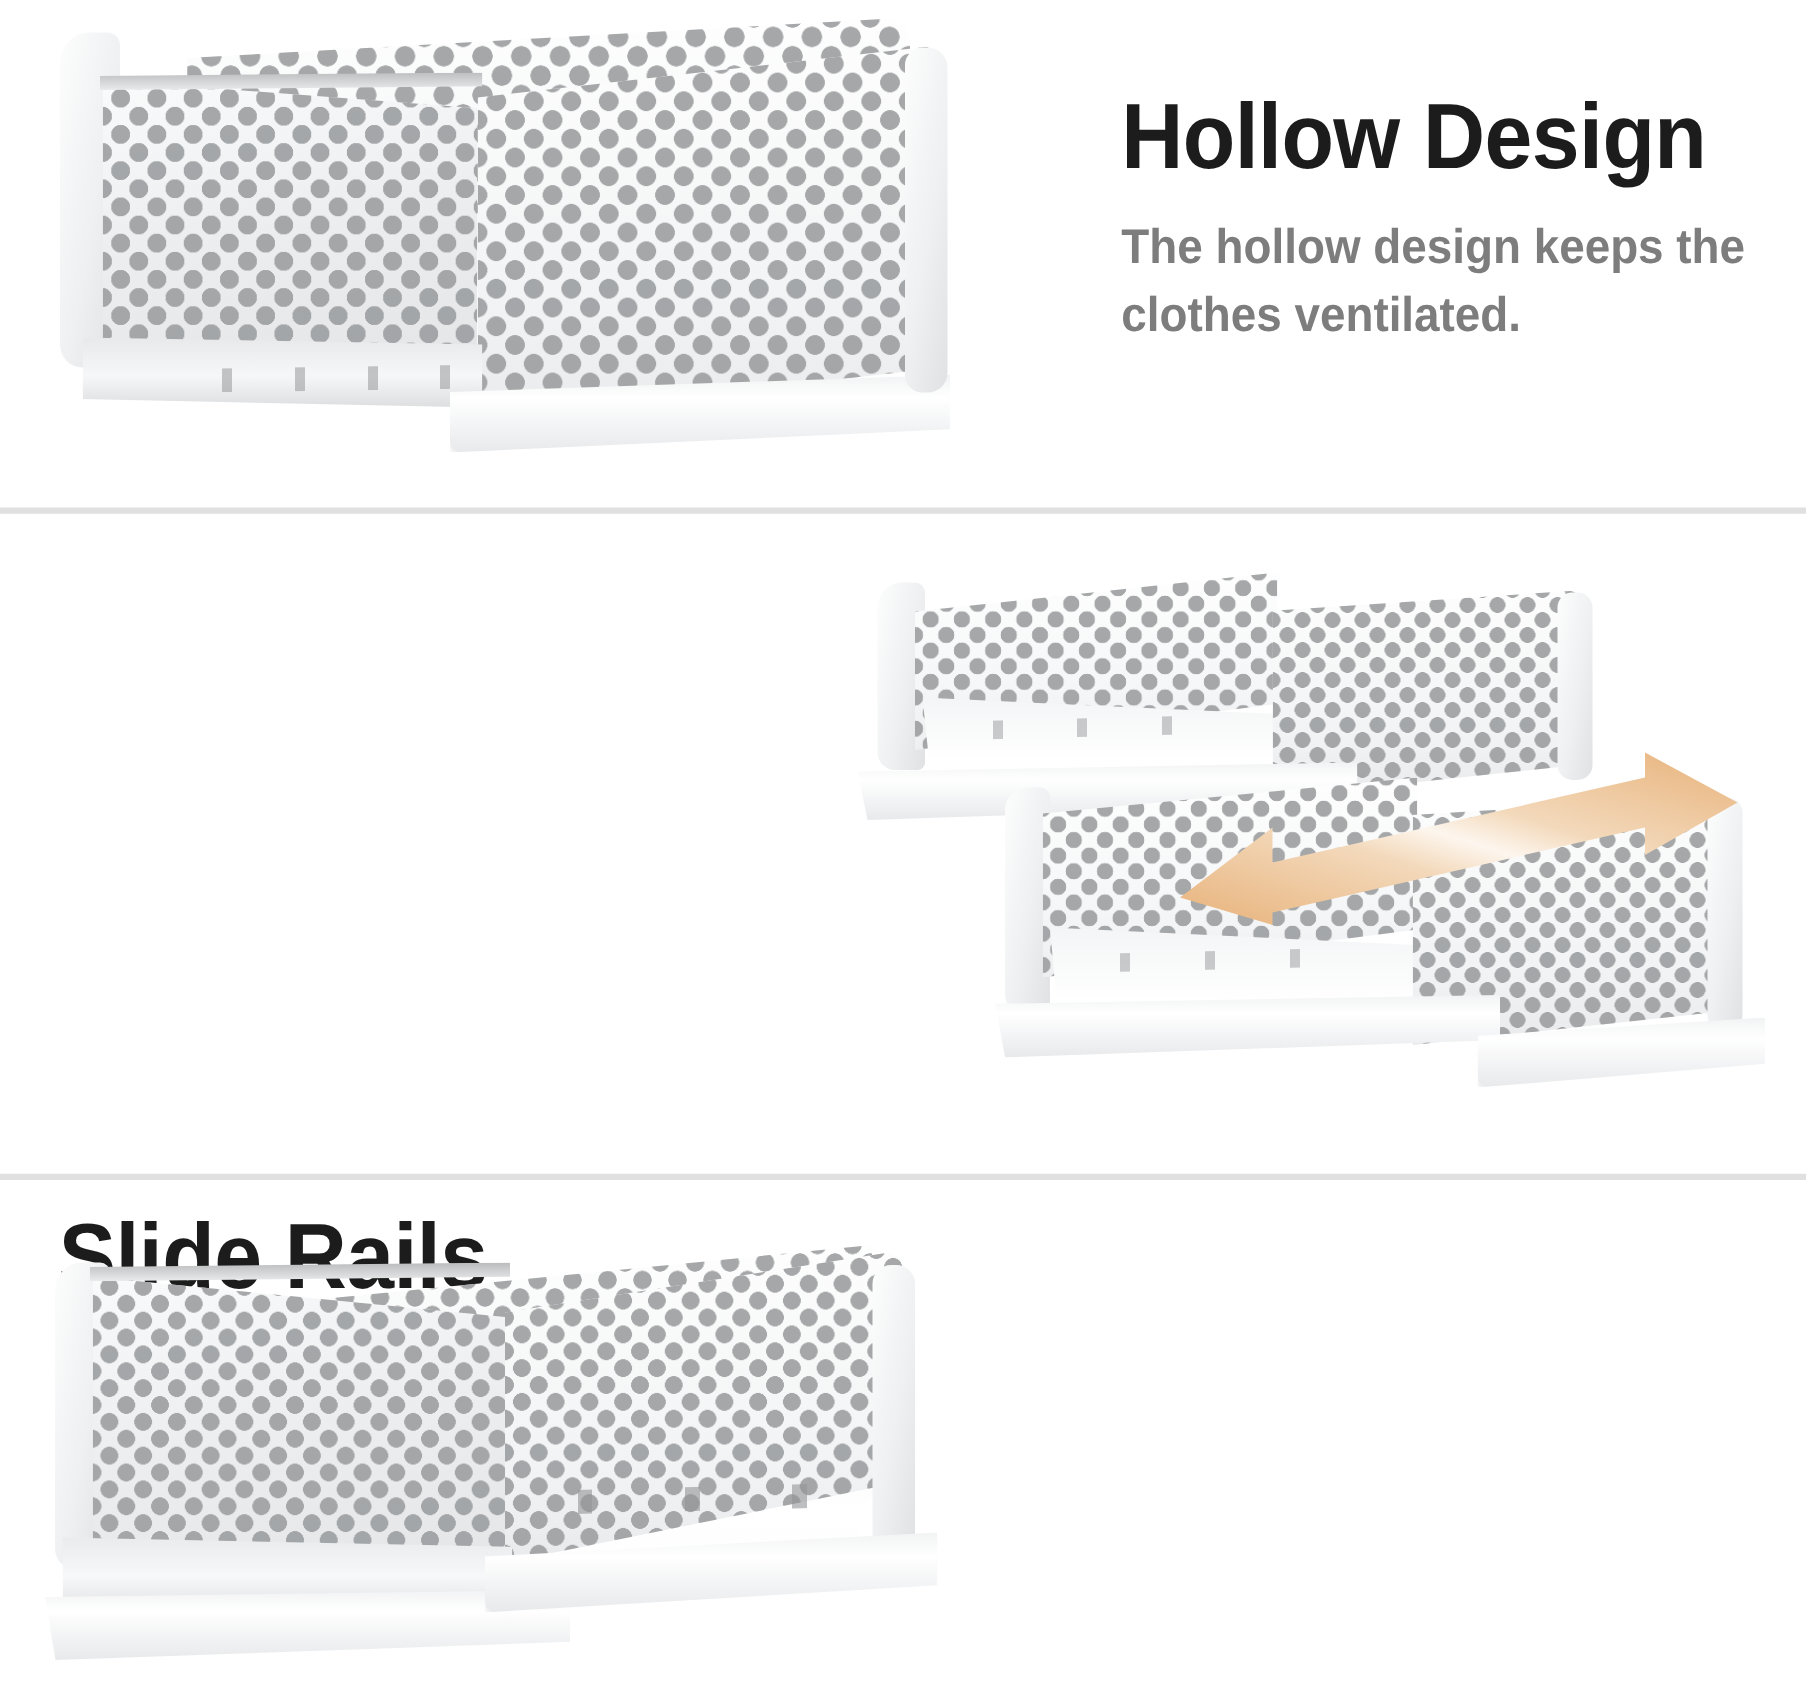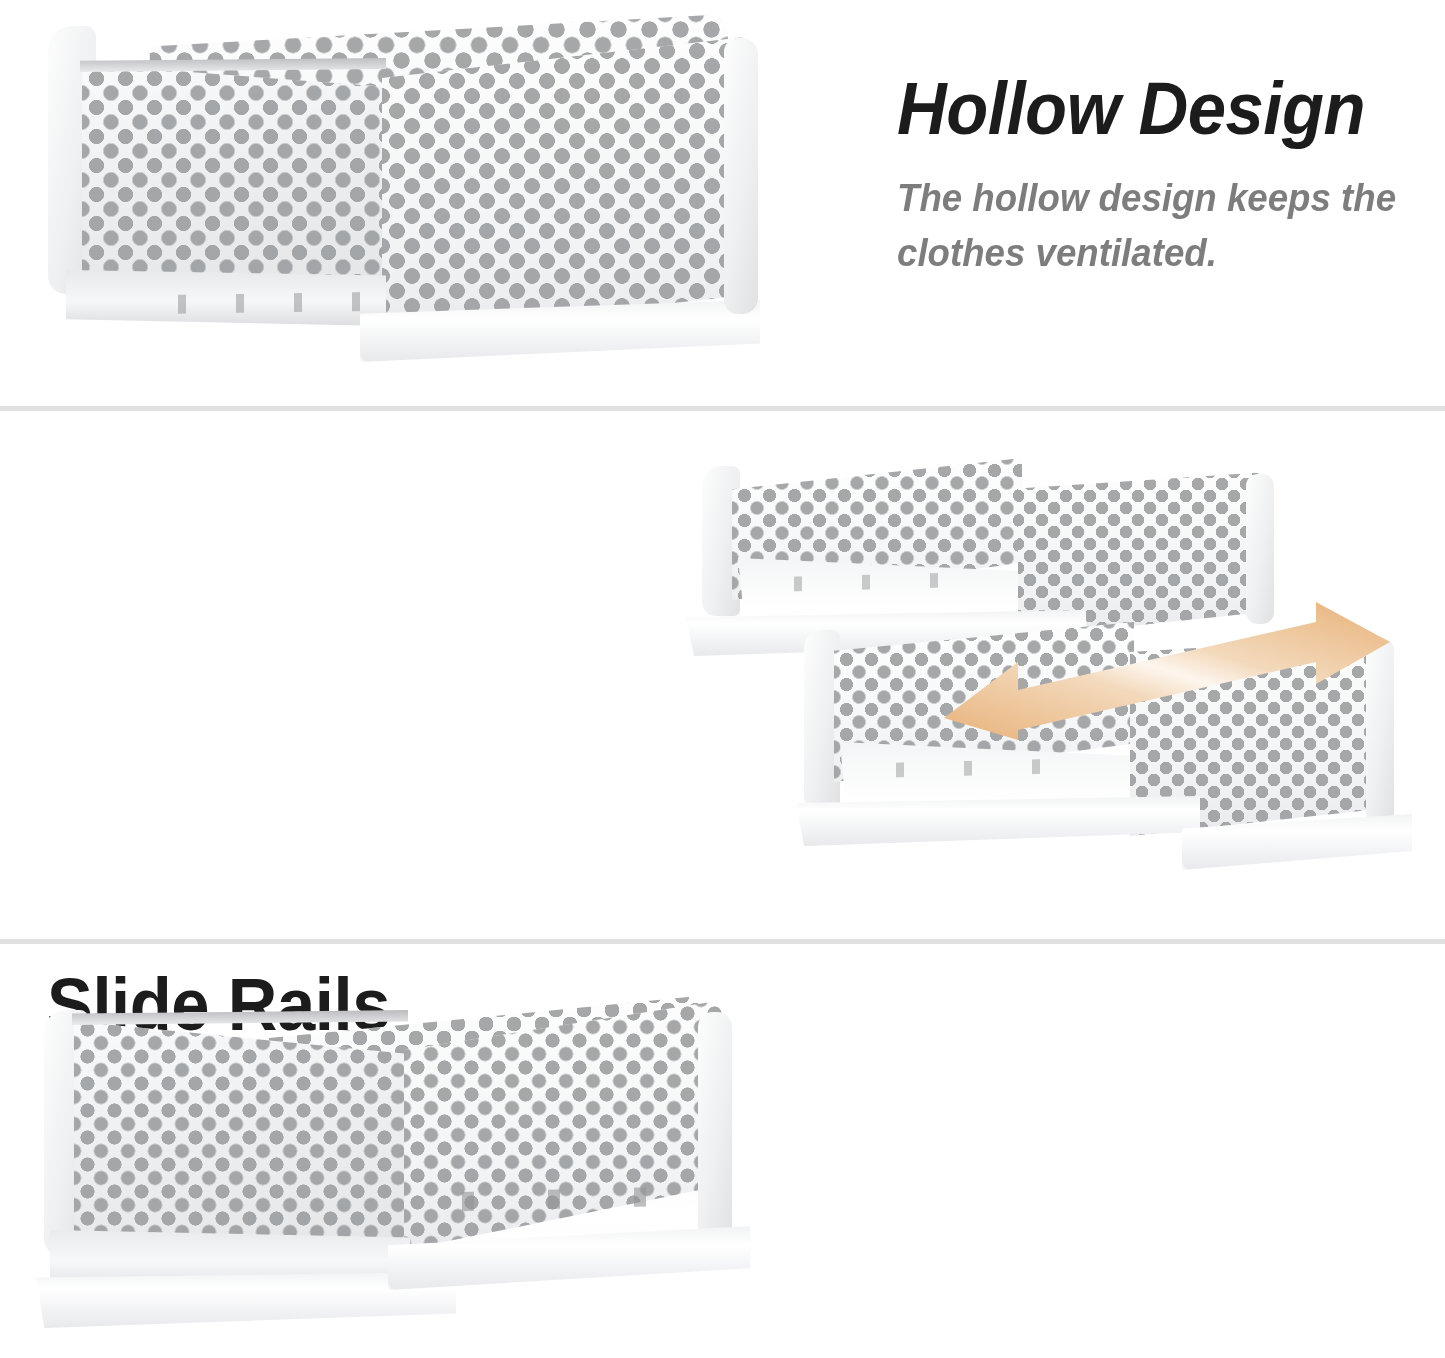--- a/index.html
+++ b/index.html
@@ -2,21 +2,21 @@
 <html><head>
 <meta charset="utf-8">
 <style>
   html,body{margin:0;padding:0;background:#fff;}
   body{width:1445px;height:1358px;overflow:hidden;
        font-family:"Liberation Sans","DejaVu Sans",sans-serif;}
   .page{position:relative;width:1445px;height:1358px;background:#fff;}
 
   
   .section{position:absolute;left:0;width:1445px;}
-  #sec-1{top:0;height:410px;font-style:italic;}
+  #sec-1{top:0;height:410px;}
   #sec-2{top:412px;height:531px;}
   #sec-3{top:945px;height:413px;}
 
   .divider{position:absolute;left:0;width:1445px;height:5px;
            background:#e0e0e0;}
   #div-1{top:406px;}
   #div-2{top:939px;}
 
   
   .textblock{position:absolute;}

